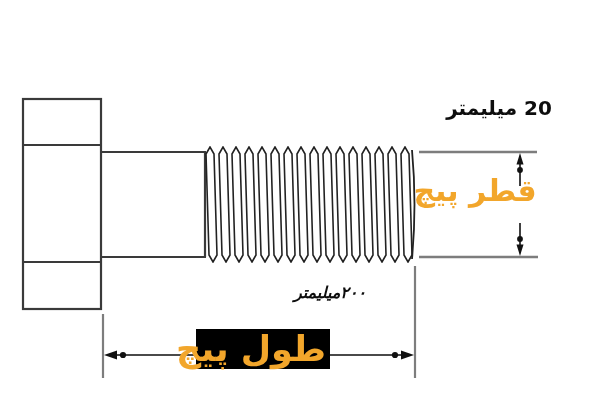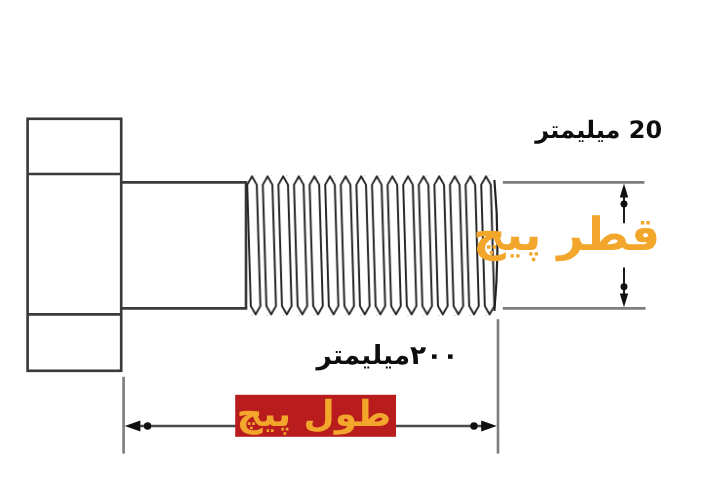--- a/index.html
+++ b/index.html
@@ -5,25 +5,25 @@
   html,body{margin:0;padding:0;background:#ffffff;}
   #stage{
     position:relative;width:600px;height:400px;background:#ffffff;
     overflow:hidden;font-family:"DejaVu Sans",sans-serif;
   }
   #linework{position:absolute;left:0;top:0;}
   .lbl{position:absolute;white-space:nowrap;font-weight:bold;line-height:1.15;}
   .lbl-black{color:#0d0d0d;}
   .lbl-orange{color:#F2A62B;}
   #dia-value{left:440px;top:97px;width:118px;text-align:center;font-size:20px;}
-  #dia-label{left:420px;top:174px;width:130px;text-align:center;font-size:38px;}
-  #len-value{left:278px;top:284px;width:104px;font-size:22px;}
+  #dia-label{left:410px;top:174px;width:130px;text-align:center;font-size:30px;}
+  #len-value{left:278px;top:284px;width:104px;text-align:center;font-size:16px;font-style:italic;}
   #len-label{
-    left:196px;top:329px;width:126px;text-align:center;font-size:30px;
-    background:#b91c1c;padding:0 4px;
+    left:196px;top:329px;width:126px;text-align:center;font-size:35px;
+    background:#000000;padding:0 4px;
   }
 </style>
 </head>
 <body>
 
 <div id="stage">
 
   <svg id="linework" width="600" height="400" viewBox="0 0 600 400">
     <defs>
       <pattern id="threadPat" x="205" y="146" width="13" height="117" patternUnits="userSpaceOnUse">

